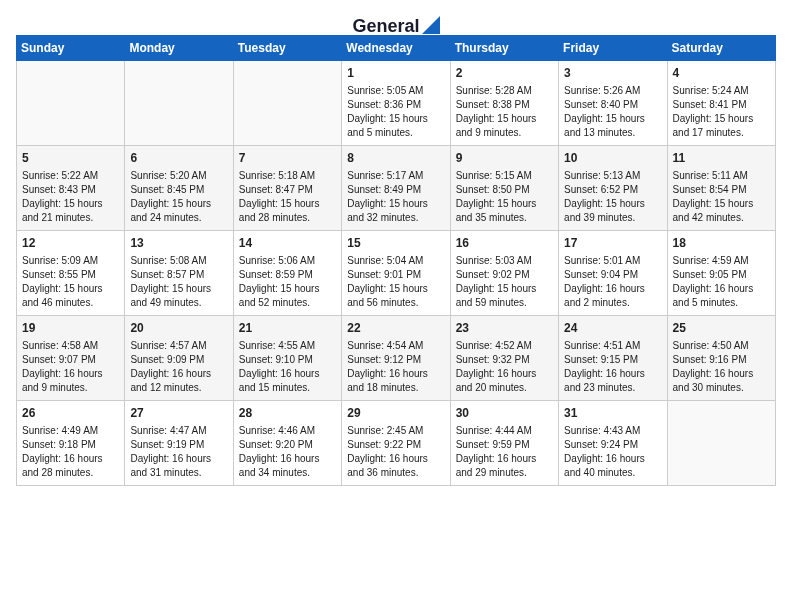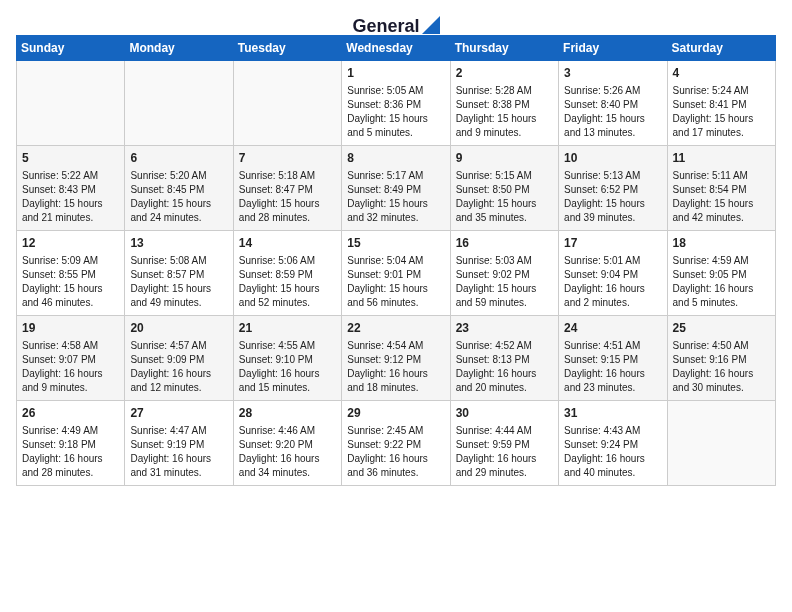--- a/index.html
+++ b/index.html
@@ -262,21 +262,21 @@
         <td>
           <span class="day-num">22</span>
           <div>Sunrise: 4:54 AM</div>
           <div>Sunset: 9:12 PM</div>
           <div>Daylight: 16 hours</div>
           <div>and 18 minutes.</div>
         </td>
         <td>
           <span class="day-num">23</span>
           <div>Sunrise: 4:52 AM</div>
-          <div>Sunset: 8:13 PM</div>
+          <div>Sunset: 9:32 PM</div>
           <div>Daylight: 16 hours</div>
           <div>and 20 minutes.</div>
         </td>
         <td>
           <span class="day-num">24</span>
           <div>Sunrise: 4:51 AM</div>
           <div>Sunset: 9:15 PM</div>
           <div>Daylight: 16 hours</div>
           <div>and 23 minutes.</div>
         </td>

